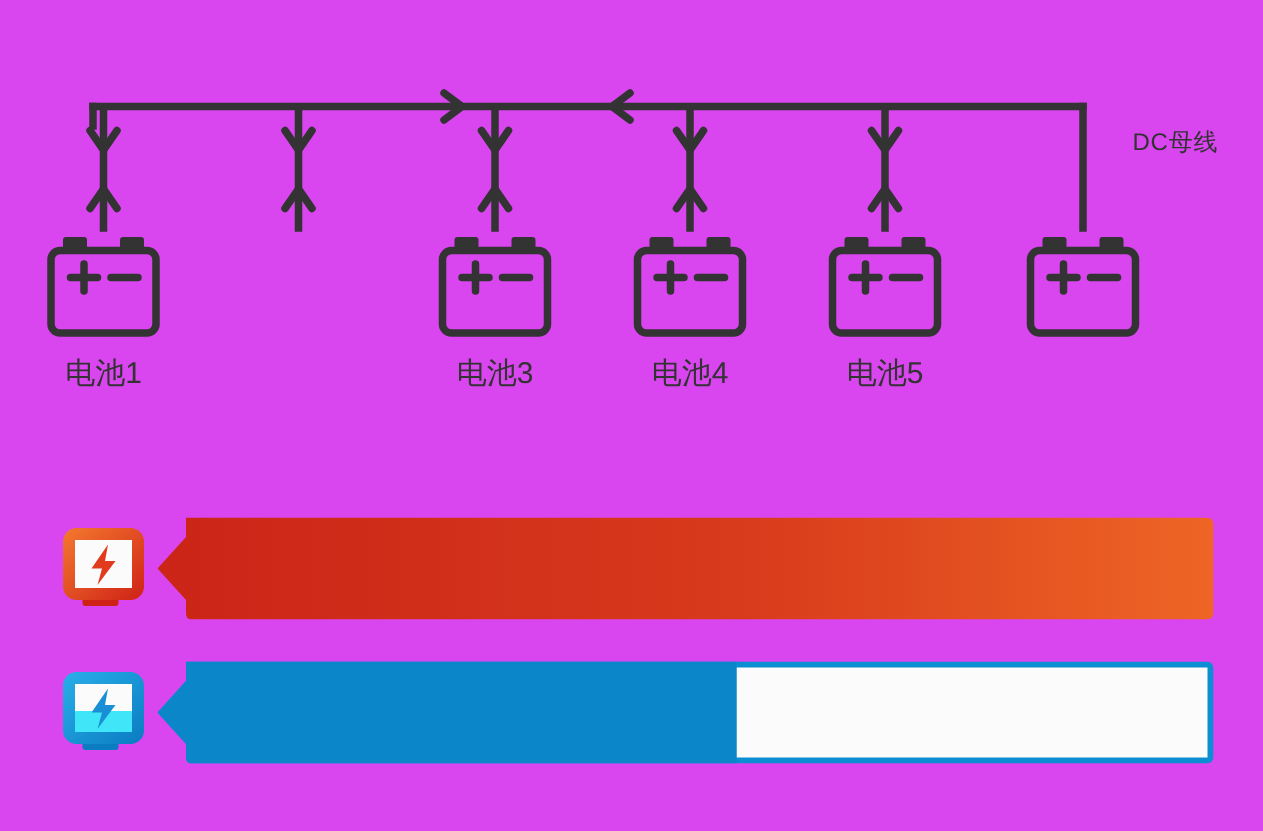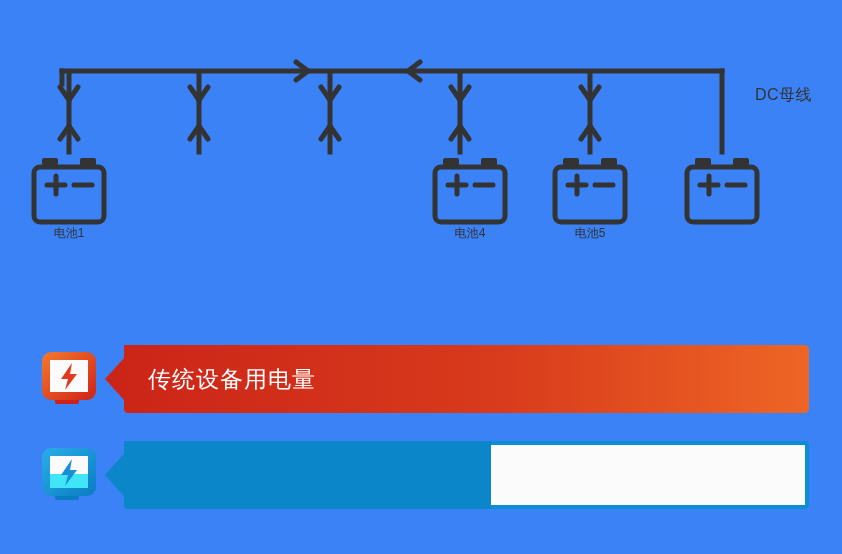--- a/index.html
+++ b/index.html
@@ -13,21 +13,21 @@
     position: relative;
     overflow: hidden;
     font-family: "Liberation Sans", "DejaVu Sans", sans-serif;
   }
 
   #stage {
     position: absolute;
     left: 0; top: 0;
     width: 842px;
     height: 554px;
-    background: #3b82f6;
+    background: #d946ef;
   }
 
   
   #bus-diagram {
     position: absolute;
     left: 0; top: 0;
     width: 842px;
     height: 300px;
   }
   #bus-diagram svg { display: block; }
@@ -51,21 +51,22 @@
     height: 115px;
   }
   .battery-cell {
     position: absolute;
     top: 0;
     width: 132px;
     text-align: center;
   }
   .battery-cell svg { display: block; margin: 0 auto; }
   .battery-name {
-    font-size: 12px;
+    margin-top: 10px;
+    font-size: 20px;
     color: #333333;
     white-space: nowrap;
   }
 
   
   .bars {
     position: absolute;
     left: 0;
     top: 335px;
     width: 842px;
@@ -167,22 +168,32 @@
         <rect x="12" y="3" width="16" height="8" rx="2" fill="#333333"></rect>
         <rect x="50" y="3" width="16" height="8" rx="2" fill="#333333"></rect>
         <rect x="4" y="12" width="70" height="55" rx="6" fill="none" stroke="#333333" stroke-width="5"></rect>
         <path d="M 17 30 L 35 30 M 26 21 L 26 39" stroke="#333333" stroke-width="5" stroke-linecap="round"></path>
         <path d="M 44 30 L 62 30" stroke="#333333" stroke-width="5" stroke-linecap="round"></path>
       </svg>
       <div class="battery-name">电池1</div>
     </div>
 
 
-
-    <div class="battery-cell" style="left:404px;font-family:Liberation Mono, monospace;">
+    <div class="battery-cell" style="left:264px;">
+      <svg width="78" height="70" viewBox="0 0 78 70" xmlns="http://www.w3.org/2000/svg">
+        <rect x="12" y="3" width="16" height="8" rx="2" fill="#333333"></rect>
+        <rect x="50" y="3" width="16" height="8" rx="2" fill="#333333"></rect>
+        <rect x="4" y="12" width="70" height="55" rx="6" fill="none" stroke="#333333" stroke-width="5"></rect>
+        <path d="M 17 30 L 35 30 M 26 21 L 26 39" stroke="#333333" stroke-width="5" stroke-linecap="round"></path>
+        <path d="M 44 30 L 62 30" stroke="#333333" stroke-width="5" stroke-linecap="round"></path>
+      </svg>
+      <div class="battery-name">电池3</div>
+    </div>
+
+    <div class="battery-cell" style="left:394px;">
       <svg width="78" height="70" viewBox="0 0 78 70" xmlns="http://www.w3.org/2000/svg">
         <rect x="12" y="3" width="16" height="8" rx="2" fill="#333333"></rect>
         <rect x="50" y="3" width="16" height="8" rx="2" fill="#333333"></rect>
         <rect x="4" y="12" width="70" height="55" rx="6" fill="none" stroke="#333333" stroke-width="5"></rect>
         <path d="M 17 30 L 35 30 M 26 21 L 26 39" stroke="#333333" stroke-width="5" stroke-linecap="round"></path>
         <path d="M 44 30 L 62 30" stroke="#333333" stroke-width="5" stroke-linecap="round"></path>
       </svg>
       <div class="battery-name">电池4</div>
     </div>
 
@@ -234,21 +245,20 @@
             <linearGradient id="redBarGrad" x1="0" y1="0" x2="1" y2="0">
               <stop offset="0%" stop-color="#cb2418"></stop>
               <stop offset="55%" stop-color="#d83a1c"></stop>
               <stop offset="100%" stop-color="#ee6525"></stop>
             </linearGradient>
           </defs>
           <path d="M 19 13 L 19 0 Q 19 0 23 0 L 699 0 Q 704 0 704 5 L 704 63 Q 704 68 699 68 L 23 68 Q 19 68 19 64 L 19 55 L 0 34 Z" fill="url(#redBarGrad)"></path>
         </svg>
       </div>
 
-      <div class="bar-text">传统设备用电量</div>
     </div>
 
     <div class="bar-row blue">
 
       <div class="bar-icon">
         <svg width="62" height="62" viewBox="0 0 62 62" xmlns="http://www.w3.org/2000/svg">
           <defs>
             <linearGradient id="blueIconGrad" x1="0" y1="0" x2="1" y2="1">
               <stop offset="0%" stop-color="#2aaee9"></stop>
               <stop offset="100%" stop-color="#0a7cc2"></stop>

